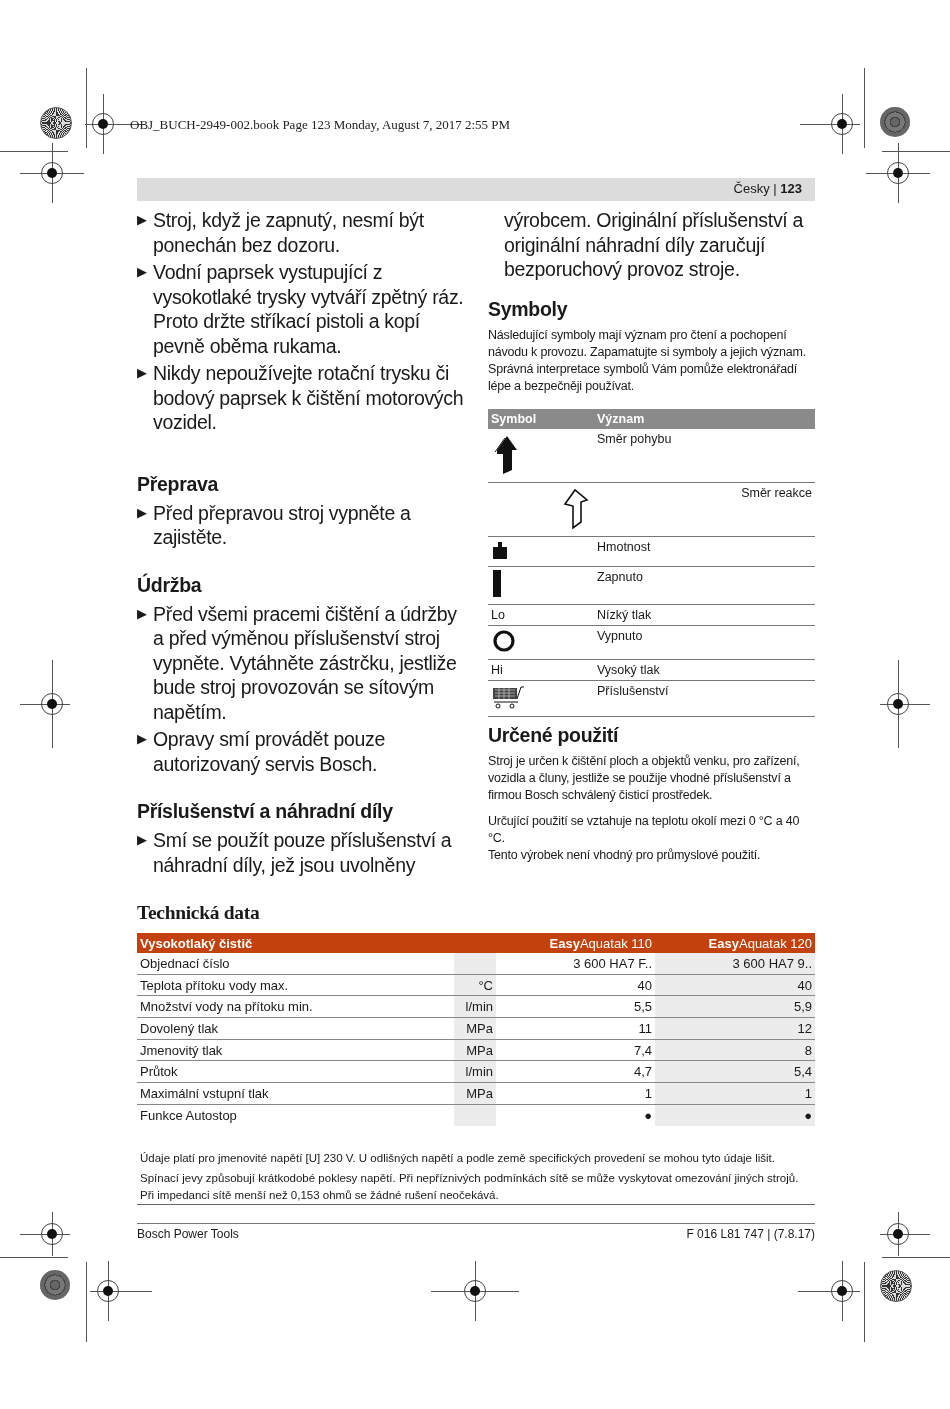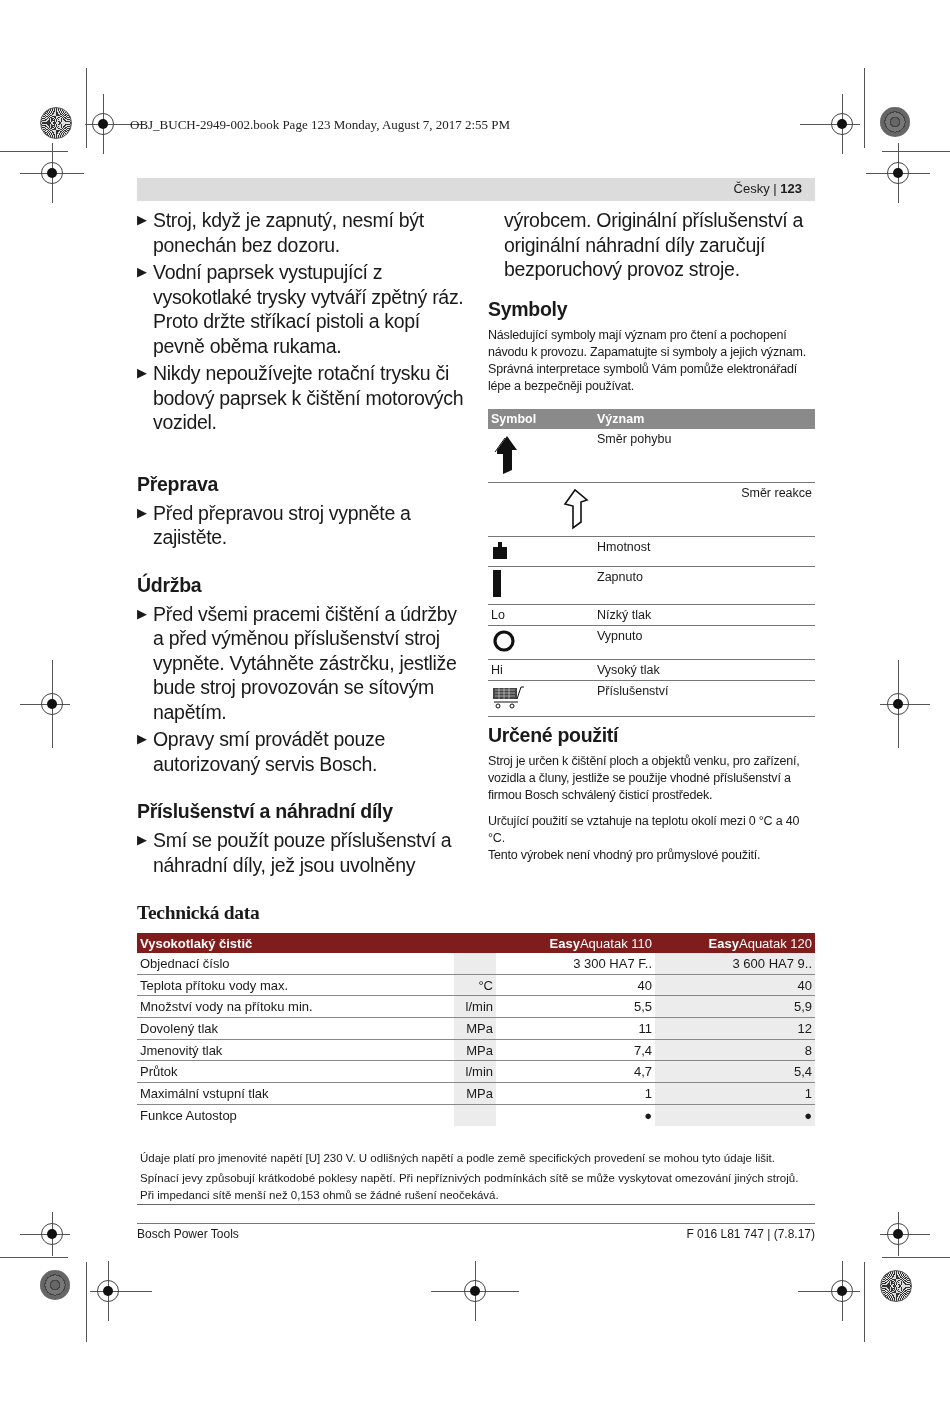--- a/index.html
+++ b/index.html
@@ -26,21 +26,21 @@
 
   .col { position: absolute; }
   .bul { font-size: 19.5px; line-height: 24.5px; padding-left: 16px; position: relative; margin: 0 0 3px 0; letter-spacing: -0.3px; }
   .bul .tri { position: absolute; left: 0; top: 0; font-size: 13px; }
   h2 { font-size: 19.5px; font-weight: bold; margin: 0; letter-spacing: -0.3px; }
   .small { font-size: 12.5px; line-height: 17px; letter-spacing: -0.2px; }
 
   table { border-collapse: collapse; }
   .sym th { background: #8a8a8a; color: #fff; text-align: left; font-size: 12.5px; font-weight: bold; height: 20px; padding: 0 3px; }
   .sym td { border-bottom: 1px solid #777; font-size: 12.5px; vertical-align: top; padding: 3px 3px; }
-  .tech th { background: #7f1d1d; color: #fff; font-size: 13px; font-weight: normal; height: 20px; padding: 0 3px; }
+  .tech th { background: #c2410c; color: #fff; font-size: 13px; font-weight: normal; height: 20px; padding: 0 3px; }
   .tech td { border-bottom: 1px solid #888; font-size: 13px; height: 20.7px; padding: 0 3px; }
   .tech .u { background: #ececec; text-align: right; }
   .tech .v1 { text-align: right; }
   .tech .v2 { background: #ececec; text-align: right; }
   .foot { position: absolute; font-size: 11.5px; }
 </style>
 </head>
 <body>
 
 <div class="sun" style="left:40px;top:107px;"></div>
@@ -225,21 +225,21 @@
     <th style="text-align:left;font-weight:bold;width:311px;">Vysokotlaký čistič</th>
     <th style="width:36px;"></th>
     <th style="text-align:right;width:153px;"><b>Easy</b><span>Aquatak 110</span></th>
     <th style="text-align:right;"><b>Easy</b><span>Aquatak 120</span></th>
   </tr>
     </thead>
   <tbody>
     <tr>
         <td>Objednací číslo</td>
         <td class="u"></td>
-        <td class="v1">3 300 HA7 F..</td>
+        <td class="v1">3 600 HA7 F..</td>
         <td class="v2">3 600 HA7 9..</td>
       </tr>
     <tr>
         <td>Teplota přítoku vody max.</td>
         <td class="u">°C</td>
         <td class="v1">40</td>
         <td class="v2">40</td>
       </tr>
     <tr>
         <td>Množství vody na přítoku min.</td>

